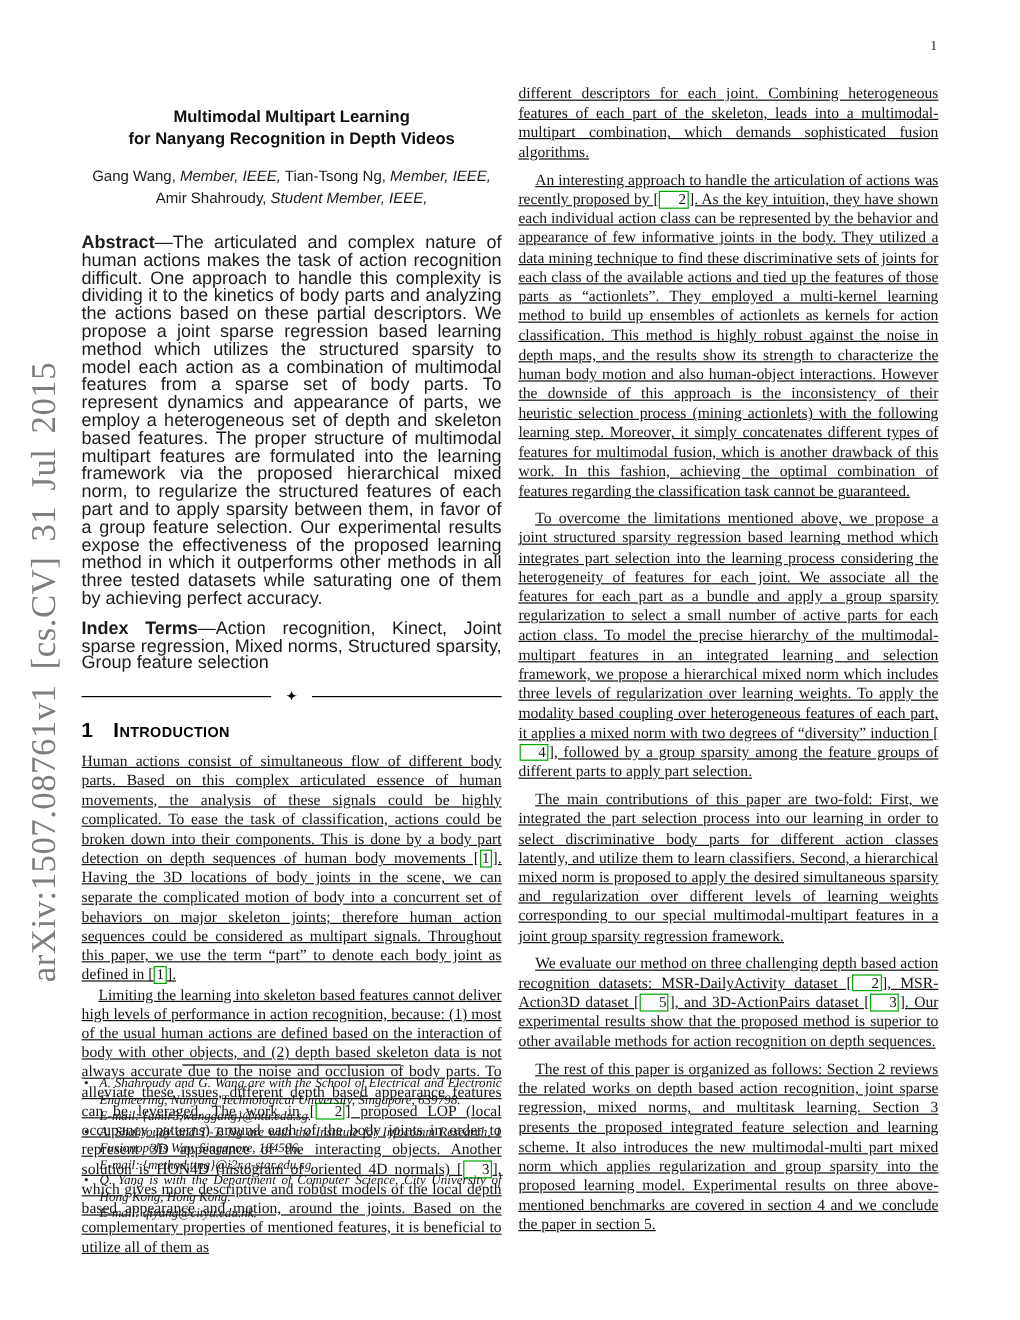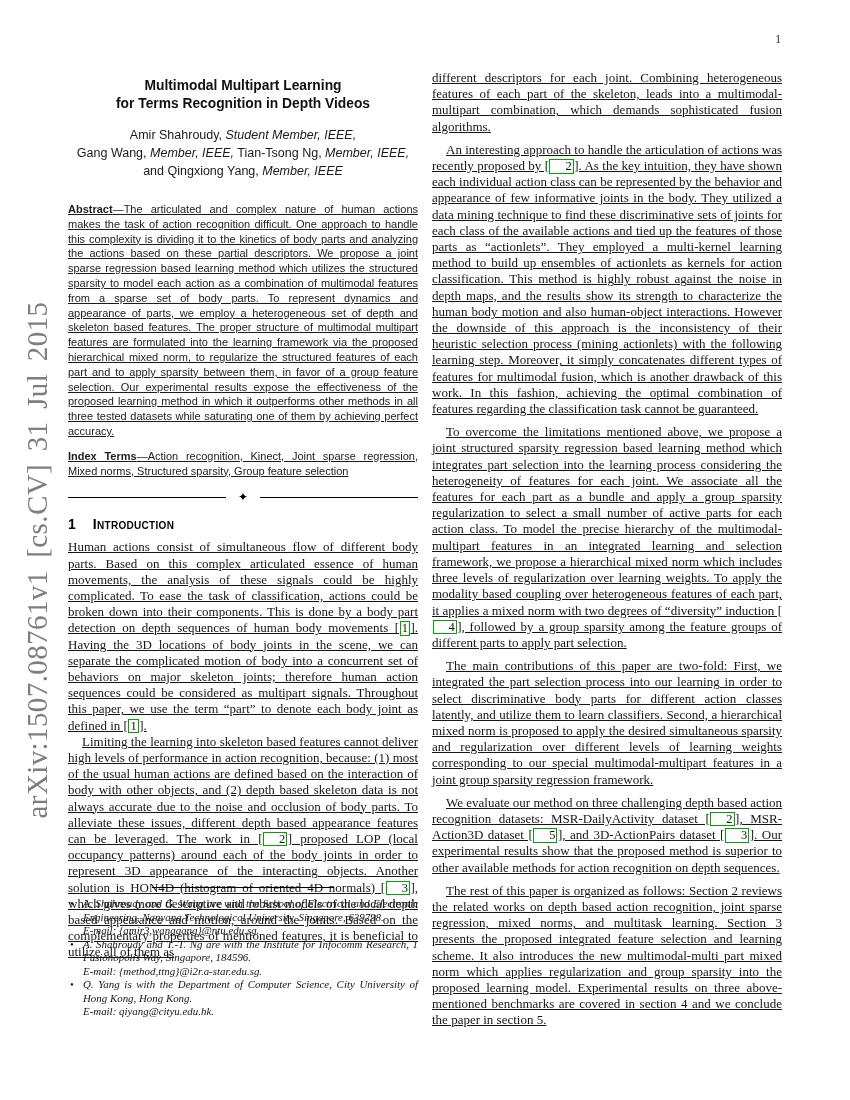--- a/index.html
+++ b/index.html
@@ -18,41 +18,41 @@
     white-space:nowrap;
     font-family:"Liberation Serif", serif;
     font-size:29px; color:#7e7e7e; letter-spacing:0.4px; word-spacing:5px;
   }
   .col { position:absolute; top:70px; width:350px; }
   .col-left  { left:68px; }
   .col-right { left:432px; }
 
   .title {
     text-align:center; font-family:"Liberation Sans", sans-serif;
-    font-weight:bold; font-size:13.8px; line-height:18px; margin-top:7px;
+    font-weight:bold; font-size:13.8px; line-height:18px; margin-top:19px;
   }
   .authors {
     text-align:center; font-family:"Liberation Sans", sans-serif;
     font-size:12.5px; line-height:18px; margin-top:13px; color:#1a1a1a;
   }
   .sansblock {
-    font-family:"Liberation Sans", sans-serif; font-size:11px;
+    font-family:"Liberation Sans", sans-serif; font-size:15px;
     line-height:14.8px; text-align:justify; color:#1c1c1c;
-    hyphens:auto;text-decoration:underline; -webkit-hyphens:auto;
+    hyphens:auto; -webkit-hyphens:auto;
   }
   .abstract { margin-top:22px; }
   .indexterms { margin-top:10px; }
 
   .separator { display:flex; align-items:center; margin:13px 0 0; }
   .separator .line { flex:1; border-top:1.2px solid #000; }
   .separator .diamond { padding:0 12px; font-size:12px; color:#000; line-height:1; }
 
   .secheading {
     font-family:"Liberation Sans", sans-serif; font-weight:bold;
-    font-size:14px; margin:13px 0 7px; color:#000;
+    font-size:17px; margin:13px 0 7px; color:#000;
   }
   .secheading .num { margin-right:17px; }
   .secheading .txt { font-variant:small-caps; letter-spacing:0.3px; }
 
   .body-p {
     font-size:13px; line-height:16.2px; text-align:justify; margin:0;
     hyphens:auto; -webkit-hyphens:auto; color:#151515;text-decoration:underline;
   }
   .indent { text-indent:14px; }
   .col-right .body-p { margin-bottom:7px; }
@@ -77,27 +77,26 @@
 <div class="page">
 
   <div class="pageno">1</div>
 
   <div class="arxiv">arXiv:1507.08761v1 [cs.CV] 31 Jul 2015</div>
 
   <div class="col col-left">
 
     <div class="title">
       <div>Multimodal Multipart Learning</div>
-      <div>for Terms Recognition in Depth Videos</div>
+      <div>for Nanyang Recognition in Depth Videos</div>
     </div>
 
     <div class="authors">
+      <div>Gang Wang, <i>Member, IEEE,</i> Tian-Tsong Ng, <i>Member, IEEE,</i></div>
       <div>Amir Shahroudy, <i>Student Member, IEEE,</i></div>
-      <div>Gang Wang, <i>Member, IEEE,</i> Tian-Tsong Ng, <i>Member, IEEE,</i></div>
-      <div>and Qingxiong Yang, <i>Member, IEEE</i></div>
     </div>
 
     <div class="sansblock abstract"><b>Abstract</b>—The articulated and complex nature of human actions makes the task of action recognition difficult. One approach to handle this complexity is dividing it to the kinetics of body parts and analyzing the actions based on these partial descriptors. We propose a joint sparse regression based learning method which utilizes the structured sparsity to model each action as a combination of multimodal features from a sparse set of body parts. To represent dynamics and appearance of parts, we employ a heterogeneous set of depth and skeleton based features. The proper structure of multimodal multipart features are formulated into the learning framework via the proposed hierarchical mixed norm, to regularize the structured features of each part and to apply sparsity between them, in favor of a group feature selection. Our experimental results expose the effectiveness of the proposed learning method in which it outperforms other methods in all three tested datasets while saturating one of them by achieving perfect accuracy.</div>
 
     <div class="sansblock indexterms"><b>Index Terms</b>—Action recognition, Kinect, Joint sparse regression, Mixed norms, Structured sparsity, Group feature selection</div>
 
     <div class="separator">
       <span class="line"></span>
       <span class="diamond">✦</span>
       <span class="line"></span>

